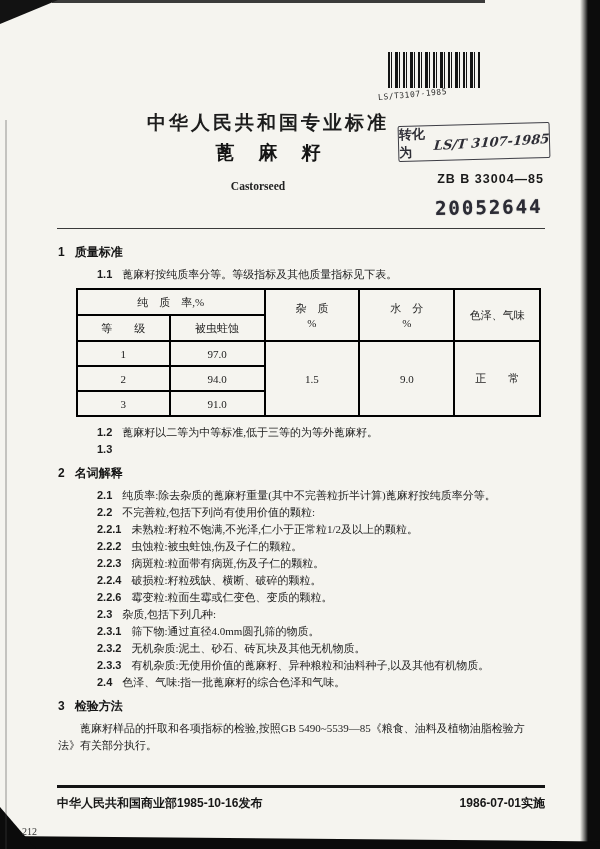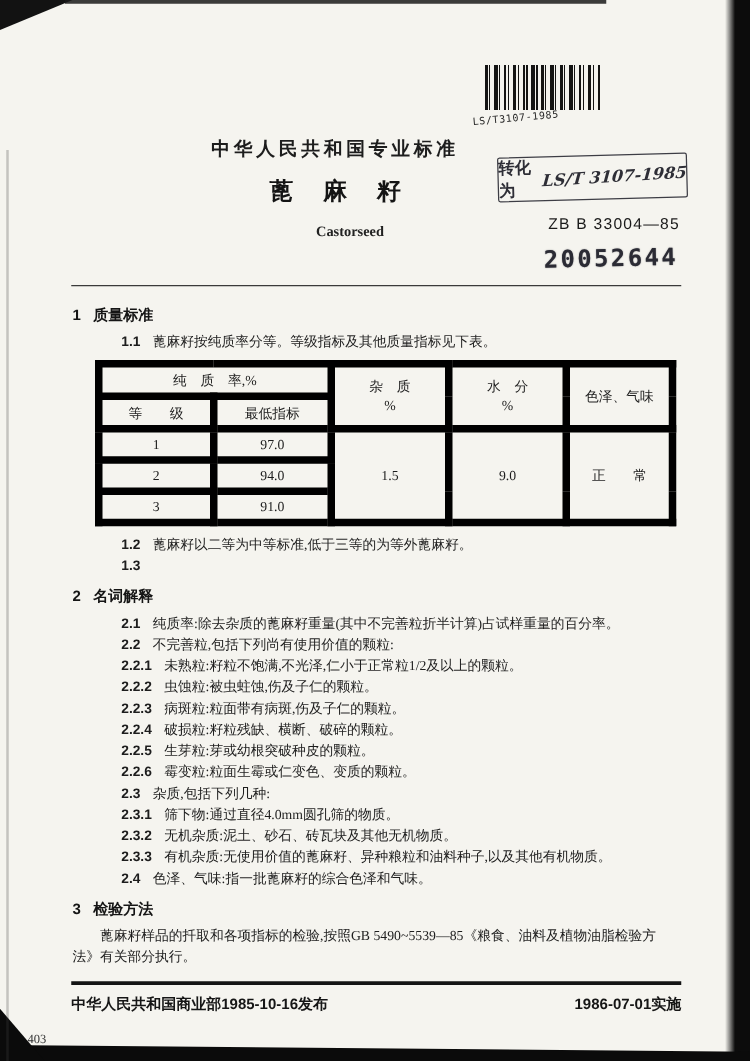--- a/index.html
+++ b/index.html
@@ -26,54 +26,54 @@
   
   .barcode { position:absolute; left:388px; top:52px; width:92px; height:36px;
     background:repeating-linear-gradient(90deg,
       #141414 0 2px, #f3f2ee 2px 3px,
       #141414 3px 4px, #f3f2ee 4px 7px,
       #141414 7px 10px, #f3f2ee 10px 11px,
       #141414 11px 12px, #f3f2ee 12px 15px); }
   .barcode-label { position:absolute; left:378px; top:90px; font-size:8px; letter-spacing:.5px;
     color:#2a2a2a; transform:rotate(-5deg); font-family:"DejaVu Sans Mono",monospace; }
   .std-type { position:absolute; left:58px; top:110px; width:420px; text-align:center;
-    font-size:15px; font-weight:bold; letter-spacing:3px; color:#1d1d1d; }
+    font-size:19px; font-weight:bold; letter-spacing:3px; color:#1d1d1d; }
   .doc-title { position:absolute; left:58px; top:140px; width:420px; text-align:center;
     font-size:19px; font-weight:bold; letter-spacing:24px; padding-left:24px; color:#141414; }
-  .title-en { position:absolute; left:70px; top:180px; width:420px; text-align:center;
+  .title-en { position:absolute; left:48px; top:180px; width:420px; text-align:center;
     font-size:11.5px; font-weight:bold; color:#222;
     font-family:"Liberation Serif","DejaVu Serif",serif; }
   .handwritten { position:absolute; left:398px; top:124px; width:152px; height:36px;
     border:1.5px solid #3d3d45; border-radius:2px; transform:rotate(-1.5deg);
     display:flex; align-items:center; justify-content:center; gap:4px; }
   .hw-prefix { font-size:13px; font-weight:bold; color:#2e2e36; }
   .hw-code { font-size:13px; font-weight:bold; font-style:italic; color:#2e2e36;
     transform:skewX(-8deg) rotate(-2deg); font-family:"DejaVu Serif",serif; white-space:nowrap; }
-  .std-code { position:absolute; right:56px; top:172px; font-size:12.5px; font-weight:normal;
+  .std-code { position:absolute; right:56px; top:172px; font-size:12.5px; font-weight:bold;
     letter-spacing:1px; color:#1a1a1a; }
   .stamp { position:absolute; right:57px; top:196px; font-size:19px; font-weight:bold;
     letter-spacing:2px; color:#2b2b34; transform:rotate(-1.2deg);
     font-family:"DejaVu Sans Mono",monospace; text-shadow:0 0 1px rgba(43,43,52,.65); }
   .top-rule { position:absolute; left:57px; right:55px; top:228px; height:1px; background:#3a3a3a; }
 
   
   .doc-body { position:absolute; left:58px; right:55px; top:237px; color:#1d1d1d;
     font-size:11px; font-family:"Liberation Serif","DejaVu Serif",serif; }
   .para { line-height:17px; margin-bottom:2px; }
   .indent { text-indent:22px; }
   .sec-heading { margin:7px 0 5px; font-size:12px; font-weight:bold; color:#151515;
     font-family:"Liberation Sans","DejaVu Sans",sans-serif; }
   .sec-heading .cnum { margin-right:10px; }
   .clause { line-height:17px; display:flex;margin-left:39px; }
   .cnum { font-weight:bold; margin-right:10px; white-space:nowrap;
     font-family:"Liberation Sans","DejaVu Sans",sans-serif; }
 
   
   .qtable { width:calc(100% - 22px); margin:5px 0 7px 18px; border-collapse:collapse; table-layout:fixed; }
-  .qtable th, .qtable td { border:6px solid #000000; text-align:center; vertical-align:middle;
+  .qtable th, .qtable td { border:2px solid #000000; text-align:center; vertical-align:middle;
     font-size:11px; font-weight:normal; color:#1c1c1c; padding:2px; }
   .qtable thead th { height:26px; }
   .qtable tbody td { height:25px; }
   .pct { line-height:14px; }
   .hdr2 { line-height:15px; }
 
   
   .footer-rule { position:absolute; left:57px; right:55px; top:785px; height:2.5px; background:#141414; }
   .footer-row { position:absolute; left:57px; right:55px; top:795px; display:flex;
     justify-content:space-between; font-size:12px; font-weight:bold; color:#161616; }
@@ -135,21 +135,21 @@
             <div class="pct">%</div>
           </th>
           <th rowspan="2">
             <div class="hdr2">水　分</div>
             <div class="pct">%</div>
           </th>
           <th rowspan="2">色泽、气味</th>
         </tr>
         <tr>
           <th>等　　级</th>
-          <th>最低指标</th>
+          <th>被虫蛀蚀</th>
         </tr>
       </thead>
       <tbody>
         <tr>
           <td>1</td>
           <td>97.0</td>
           <td rowspan="3">1.5</td>
           <td rowspan="3">9.0</td>
           <td rowspan="3">正　　常</td>
         </tr>
@@ -171,45 +171,41 @@
     <div class="clause">
       <span class="cnum">1.3</span>
     </div>
 
     <div class="sec-heading">
       <span class="cnum">2</span><span>名词解释</span>
     </div>
 
     <div class="clause">
       <span class="cnum">2.1</span>
-        <span>纯质率:除去杂质的蓖麻籽重量(其中不完善粒折半计算)占试样重量的百分率。</span>
+        <span>纯质率:除去杂质的蓖麻籽重量(其中不完善粒折半计算)蓖麻籽按纯质率分等。</span>
     </div>
     <div class="clause">
       <span class="cnum">2.2</span>
         <span>不完善粒,包括下列尚有使用价值的颗粒:</span>
     </div>
     <div class="clause">
       <span class="cnum">2.2.1</span>
         <span>未熟粒:籽粒不饱满,不光泽,仁小于正常粒1/2及以上的颗粒。</span>
     </div>
     <div class="clause">
       <span class="cnum">2.2.2</span>
         <span>虫蚀粒:被虫蛀蚀,伤及子仁的颗粒。</span>
     </div>
     <div class="clause">
       <span class="cnum">2.2.3</span>
         <span>病斑粒:粒面带有病斑,伤及子仁的颗粒。</span>
     </div>
     <div class="clause">
       <span class="cnum">2.2.4</span>
         <span>破损粒:籽粒残缺、横断、破碎的颗粒。</span>
-    </div>
-    <div class="clause">
-      <span class="cnum">2.2.5</span>
-        <span>生芽粒:芽或幼根突破种皮的颗粒。</span>
     </div>
     <div class="clause">
       <span class="cnum">2.2.6</span>
         <span>霉变粒:粒面生霉或仁变色、变质的颗粒。</span>
     </div>
     <div class="clause">
       <span class="cnum">2.3</span>
         <span>杂质,包括下列几种:</span>
     </div>
     <div class="clause">
@@ -235,15 +231,15 @@
 
     <p class="para indent">蓖麻籽样品的扦取和各项指标的检验,按照GB 5490~5539—85《粮食、油料及植物油脂检验方法》有关部分执行。</p>
 
   </div>
 
   <div class="footer-rule"></div>
   <div class="footer-row">
     <span>中华人民共和国商业部1985-10-16发布</span>
     <span>1986-07-01实施</span>
   </div>
-  <div class="page-num">403</div>
+  <div class="page-num">212</div>
 
 </div>
 
 </body></html>

